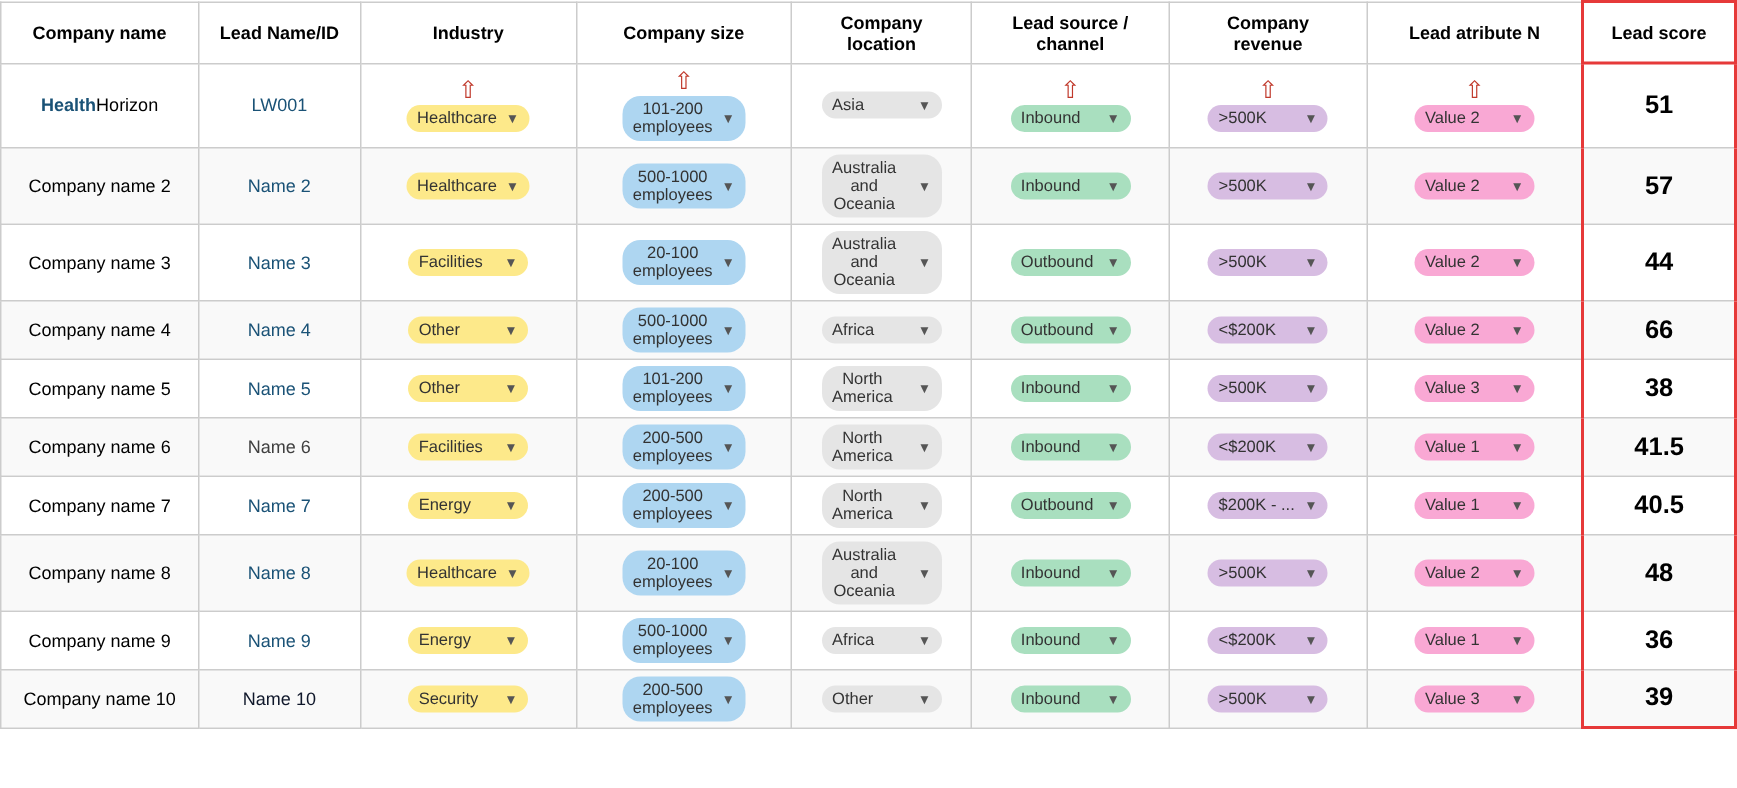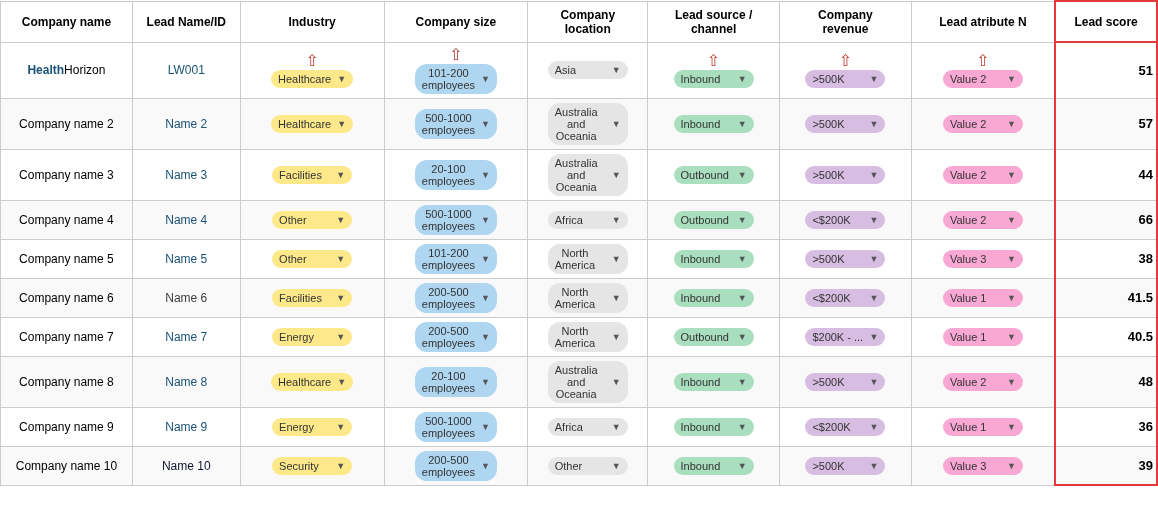--- a/index.html
+++ b/index.html
@@ -47,22 +47,21 @@
     .col-score { width: 85px; }
 
     .th-score {
       border: 2.5px solid #e63939 !important;
       color: #000;
     }
     .td-score {
       border-left: 2.5px solid #e63939 !important;
       border-right: 2.5px solid #e63939 !important;
       font-weight: bold;
-      font-size: 13px;
-      text-align: right;
+      font-size: 17px;
     }
 
     .pill {
       display: inline-flex;
       align-items: center;
       justify-content: center;
       border-radius: 12px;
       padding: 3px 7px;
       font-size: 11px;
       font-weight: 500;

